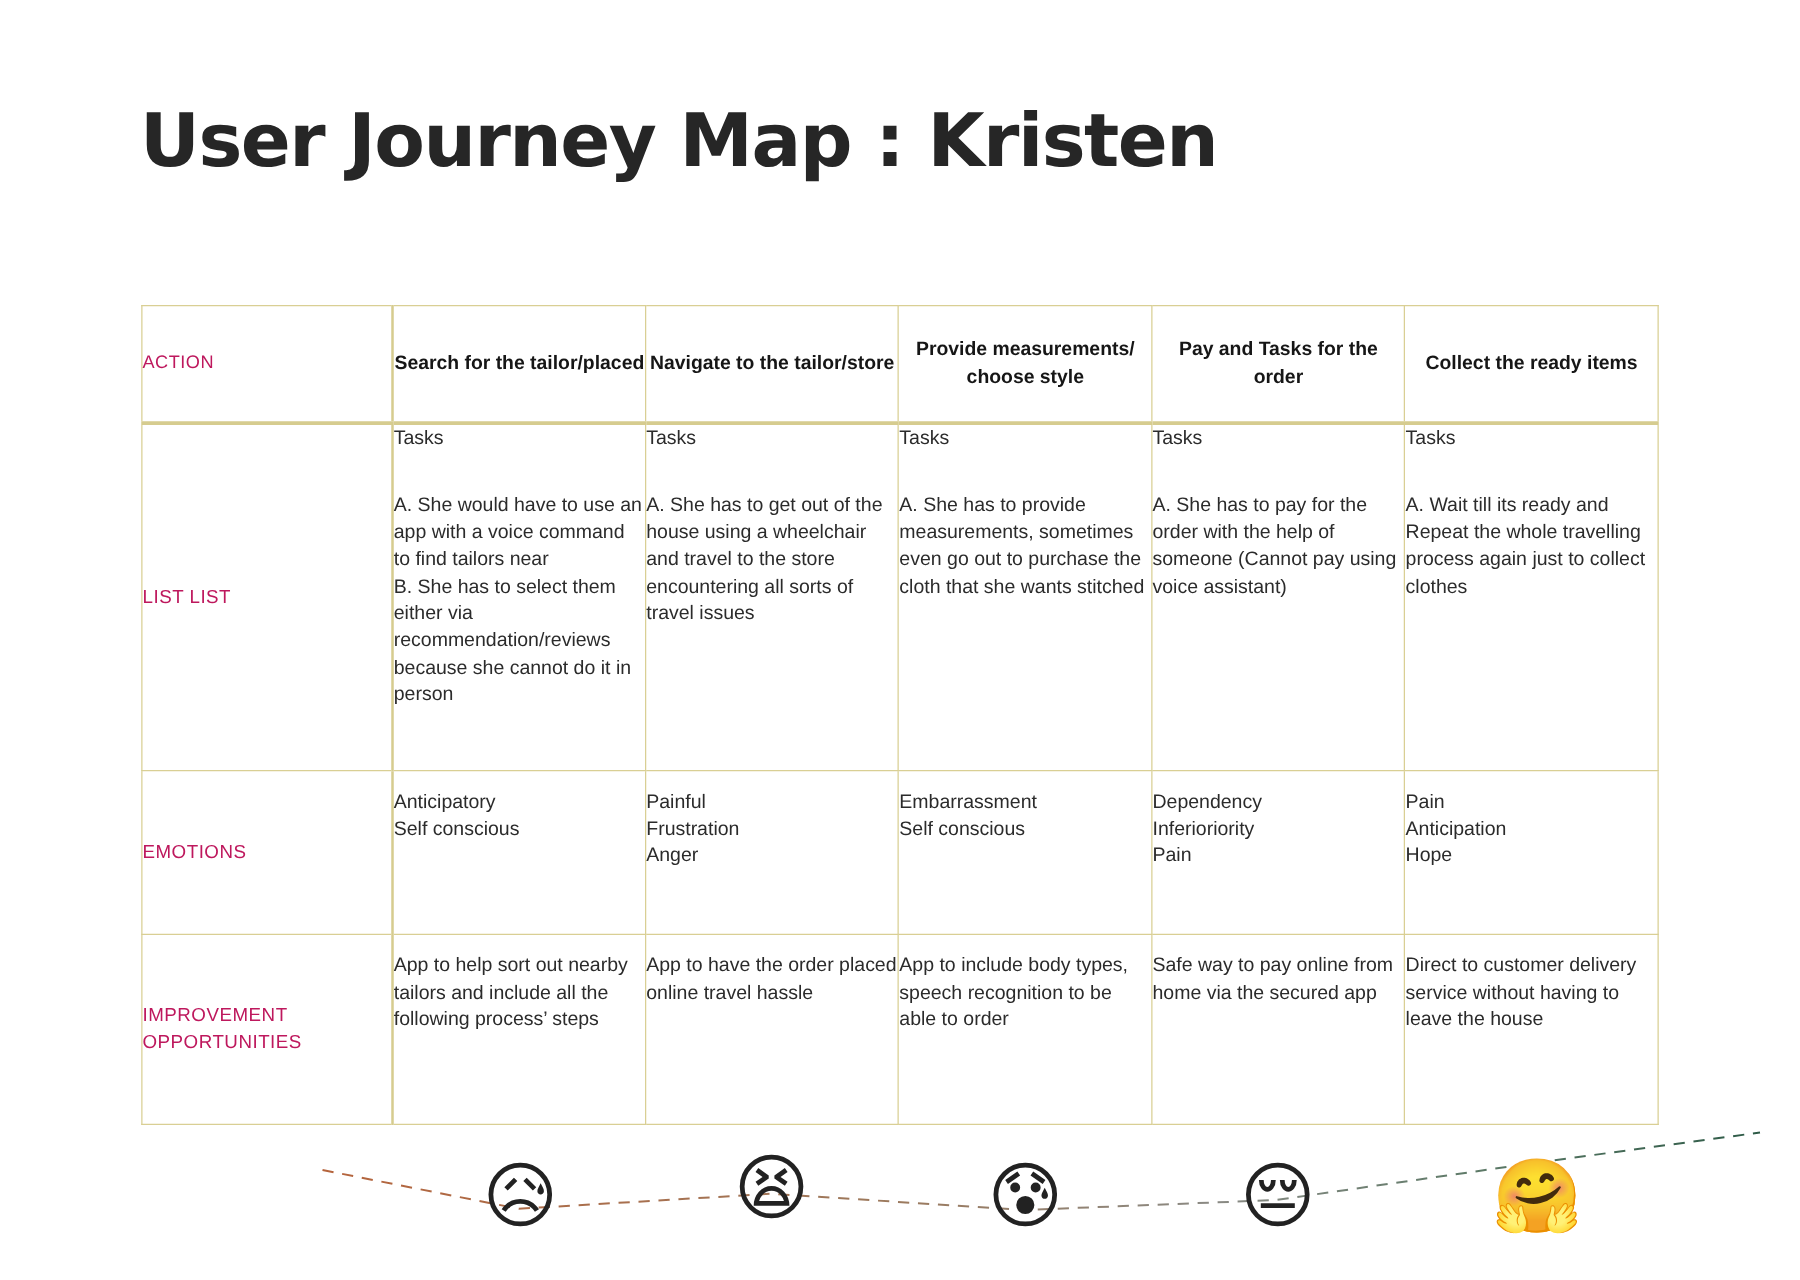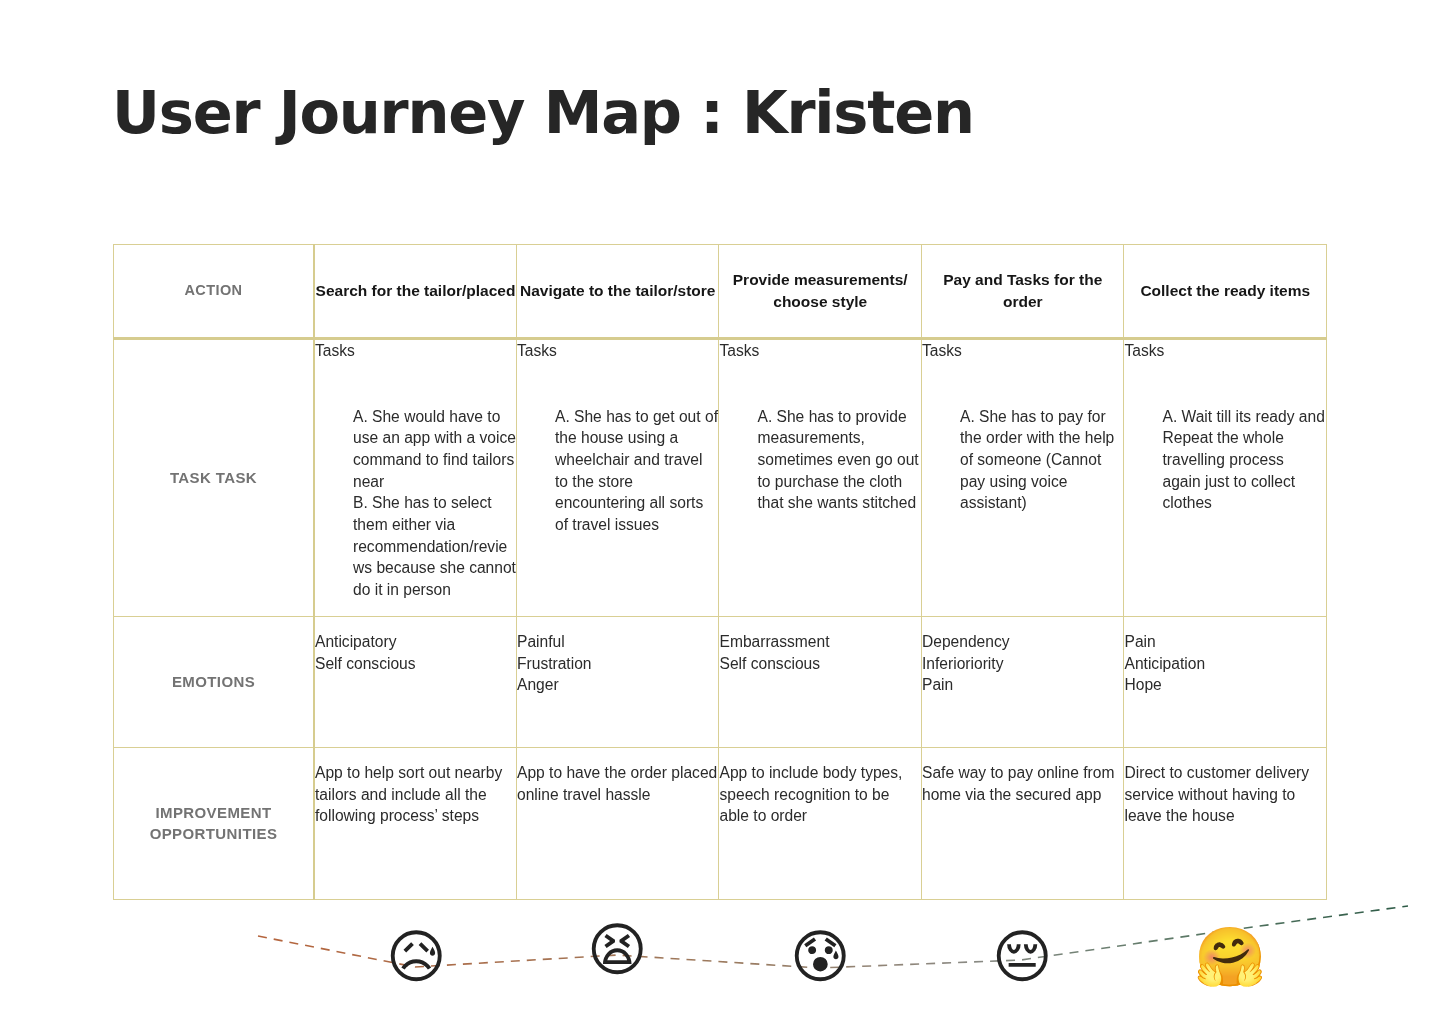--- a/index.html
+++ b/index.html
@@ -45,26 +45,26 @@
     padding: 0;
     background: #ffffff;
   }
 
   
   .col-label  { width: 200px; }
   .col-stage  { width: 202px; }
 
   
   .row-label {
-    text-align: center;
+    text-align: left;
     vertical-align: middle !important;
     font-size: 15px;
-    font-weight: 700;
+    font-weight: 400;
     letter-spacing: 0.4px;
-    color: #737373;
+    color: #be185d;
     line-height: 1.35;
     padding: 6px 10px;
     border-right: 2px solid #d6cc8f !important;
   }
   .row-label.action-label {
     font-size: 14.5px;
   }
 
   
   .header-row td {
@@ -85,25 +85,24 @@
   .cell-text {
     font-size: 15.6px;
     line-height: 1.39;
     color: #2b2b2b;
     padding: 14px 13px 16px 13px;
     word-break: break-word;
     overflow-wrap: anywhere;
   }
   .cell-text .tasks-word {
     display: block;
-    margin-bottom: 44px;
+    margin-bottom: 32px;
   }
   .cell-text .task-line {
     display: block;
-    padding-left: 38px;
   }
 
   .task-row td { height: 276px; }
   .emotion-row td { height: 116px; }
   .improve-row td { height: 137px; }
 
   .emotion-row .cell-text,
   .improve-row .cell-text {
     padding-top: 14px;
   }
@@ -150,21 +149,21 @@
       <tr class="header-row">
     <td class="row-label action-label">ACTION</td>
     <td class="stage-head">Search for the tailor/placed</td>
     <td class="stage-head">Navigate to the tailor/store</td>
     <td class="stage-head">Provide measurements/ choose style</td>
     <td class="stage-head">Pay and Tasks for the order</td>
     <td class="stage-head">Collect the ready items</td>
   </tr>
 
   <tr class="task-row">
-    <td class="row-label">TASK TASK</td>
+    <td class="row-label">LIST LIST</td>
     <td class="cell-text">
       <span class="tasks-word">Tasks</span>
       <span class="task-line">A. She would have to use an app with a voice command to find tailors near<br>B. She has to select them either via recommendation/reviews because she cannot do it in person</span>
     </td>
     <td class="cell-text">
       <span class="tasks-word">Tasks</span>
       <span class="task-line">A. She has to get out of the house using a wheelchair and travel to the store encountering all sorts of travel issues</span>
     </td>
     <td class="cell-text">
       <span class="tasks-word">Tasks</span>

